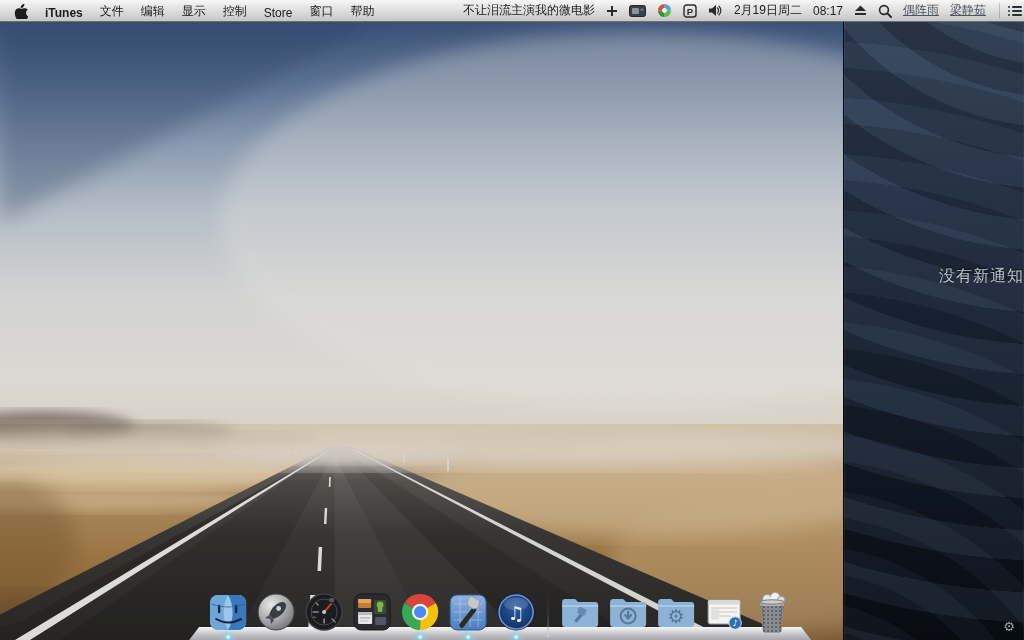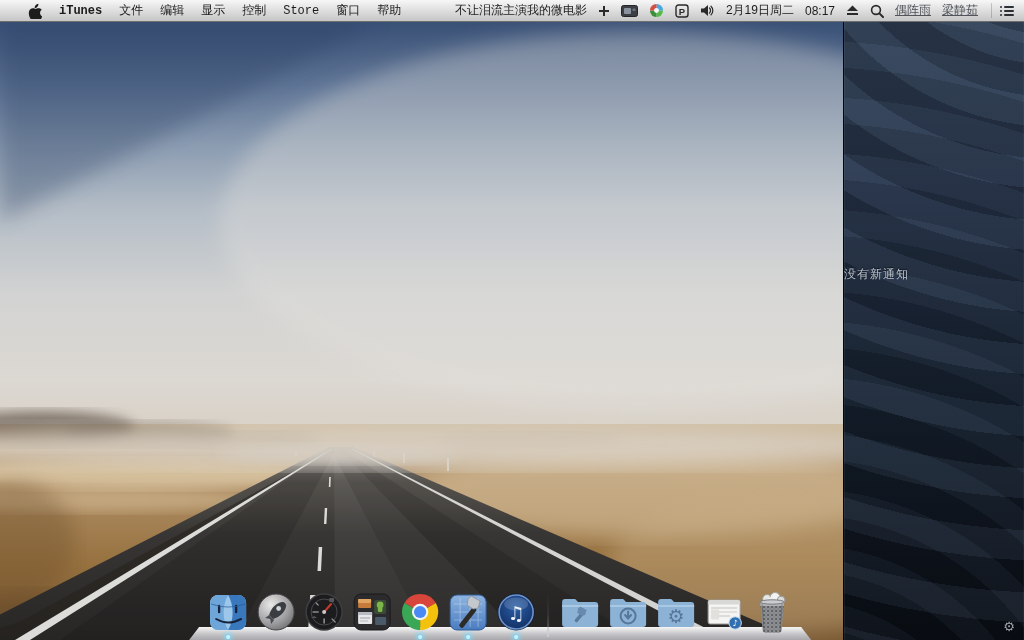--- a/index.html
+++ b/index.html
@@ -7,24 +7,24 @@
               font-family:"Liberation Sans","DejaVu Sans",sans-serif; }
   .screen { position:relative; width:1024px; height:640px; }
 
   
   .menubar {
     position:absolute; top:0; left:0; width:1024px; height:22px; z-index:50;
     background:linear-gradient(#f7f7f7,#dcdcdc 55%,#c6c6c6);
     border-bottom:1px solid #6f6f6f;
     display:flex; align-items:center; font-size:12px; color:#1c1c1c;
   }
-  .mb-left { display:flex; align-items:center; gap:17px; padding-left:28px;font-family:Liberation Mono, monospace; }
+  .mb-left { display:flex; align-items:flex-end; gap:17px; padding-left:14px; }
   .mb-left .appname { font-weight:bold; }
   .mb-item { white-space:nowrap; cursor:default; }
-  .mb-right { margin-left:auto; display:flex; align-items:center; gap:11px; padding-right:8px; }
+  .mb-right { margin-left:auto; display:flex; align-items:center; gap:11px; padding-right:0; }
   .mb-right .txt { white-space:nowrap; }
   .mb-right .dim { color:#50555c;text-decoration:underline; }
   .statusicon { display:inline-flex; align-items:center; justify-content:center; height:18px; }
   .appleglyph svg { display:block; }
   .nc-toggle { display:flex; flex-direction:column; gap:2px; padding:3px 2px 2px 2px; border-left:1px solid rgba(0,0,0,0.18); margin-left:2px; padding-left:8px;}
   .nc-toggle .row { display:flex; align-items:center; gap:2px; }
   .nc-toggle .dot { width:2px; height:2px; background:#2a2f36; border-radius:50%; }
   .nc-toggle .bar { width:10px; height:2px; background:#2a2f36; border-radius:1px; }
 
   
@@ -35,22 +35,22 @@
   .ncpanel {
     position:absolute; top:22px; left:843px; width:181px; height:618px; z-index:40;
     background-image:
       repeating-radial-gradient(circle at 118% -28%, rgba(150,175,205,0.07) 0 30px, rgba(0,0,0,0.10) 30px 62px),
       repeating-radial-gradient(circle at -25% 125%, rgba(150,175,205,0.05) 0 26px, rgba(0,0,0,0.08) 26px 56px),
       linear-gradient(180deg,#2e3d52 0%, #243146 28%, #15202e 62%, #0a0e15 100%);
     border-left:1px solid #04060a;
     box-shadow: inset 1px 0 0 rgba(255,255,255,0.06), inset -1px 0 0 rgba(255,255,255,0.04);
   }
   .nc-empty {
-    position:absolute; top:244px; left:0; width:100%; text-align:left;
-    color:#bdc6d1; font-size:12px; letter-spacing:1px;
+    position:absolute; top:244px; left:0; width:100%; text-align:right;
+    color:#bdc6d1; font-size:16px; letter-spacing:1px;
     text-shadow:0 -1px 1px rgba(0,0,0,0.8);
   }
   .nc-gear {
     position:absolute; right:9px; bottom:7px; color:#9aa2ab; font-size:13px; line-height:1;
     cursor:default; text-shadow:0 1px 1px rgba(0,0,0,0.9);
     font-family:"DejaVu Sans",sans-serif;
   }
 
   
   .dock { position:absolute; bottom:0; left:50%; transform:translateX(-52%); z-index:45; }

